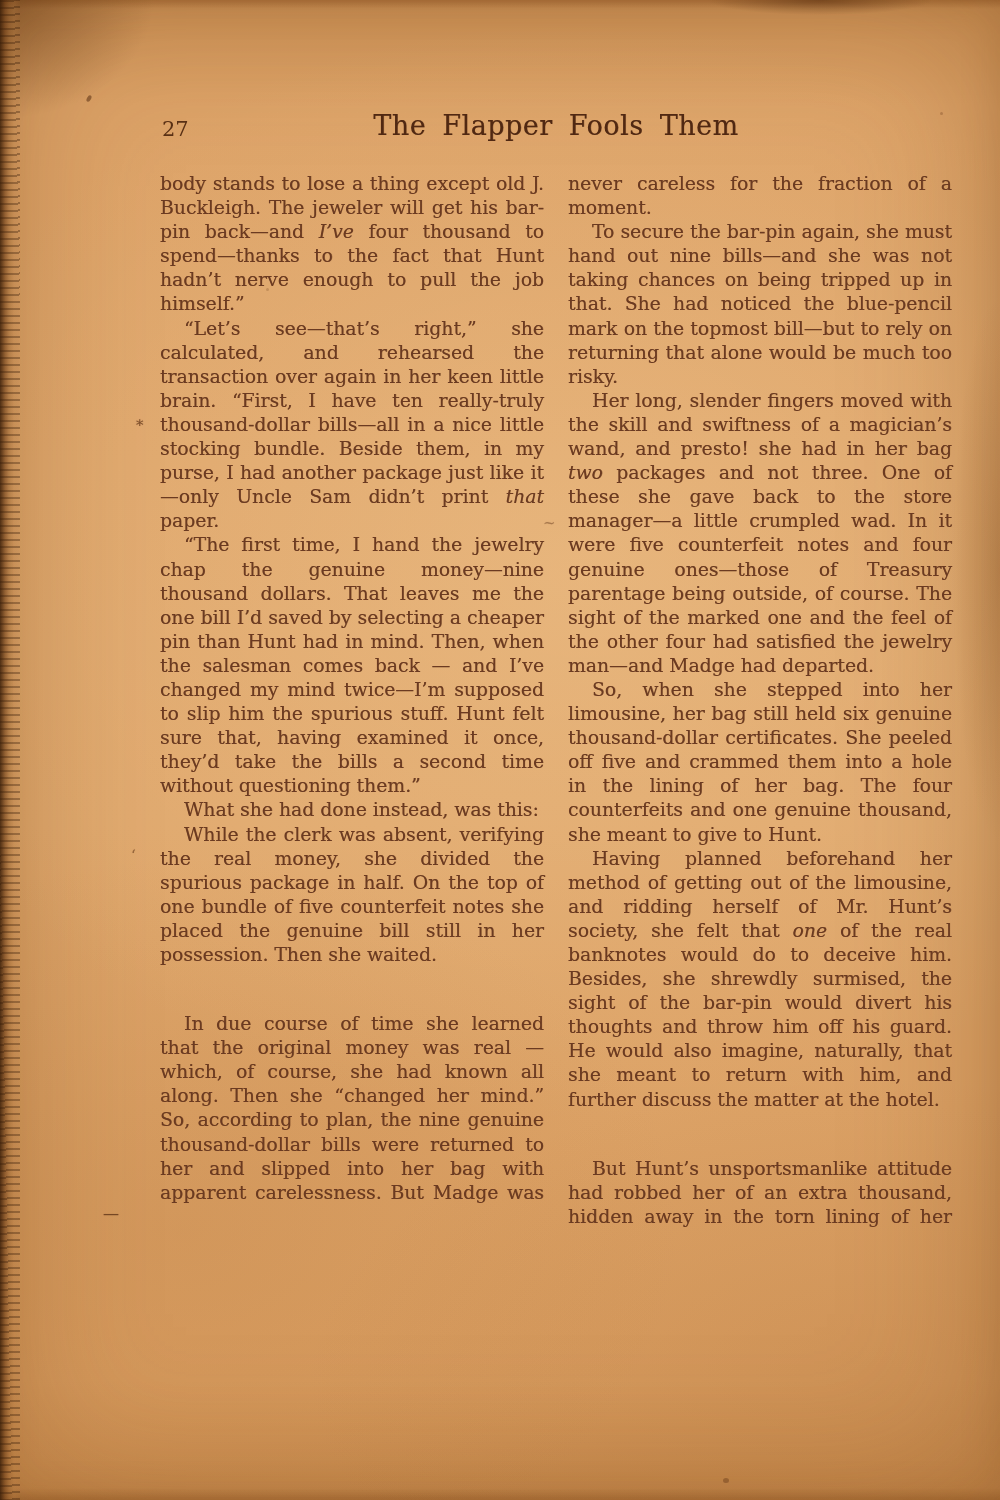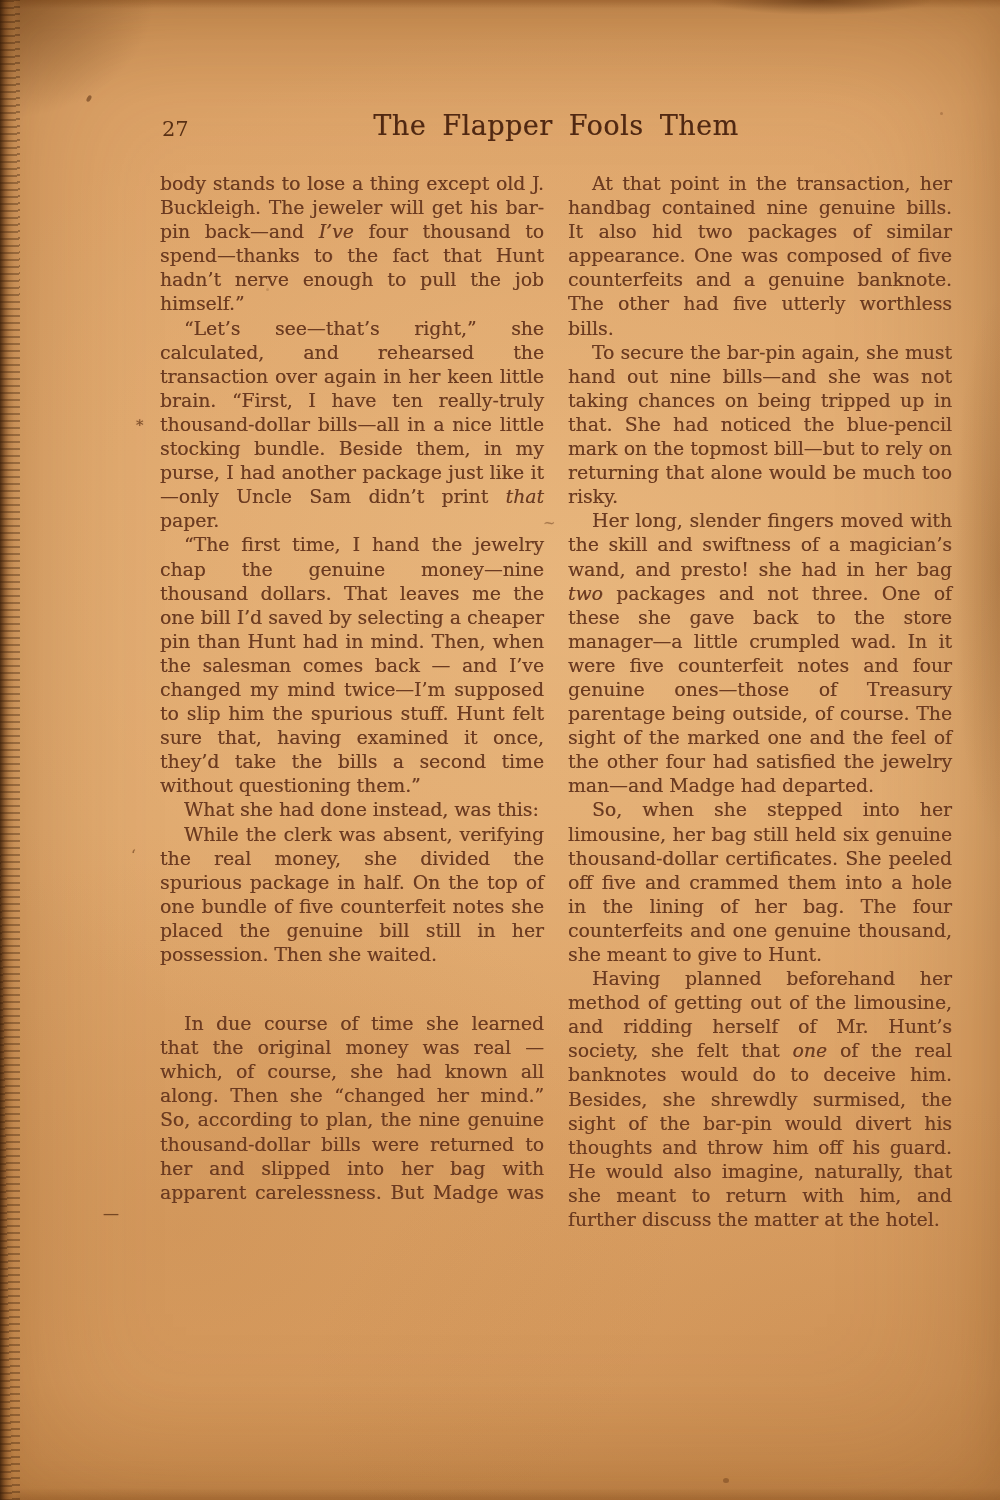--- a/index.html
+++ b/index.html
@@ -75,25 +75,26 @@
 <main class="text-columns">
   <div class="column">
       <p class="para"><span>body stands to lose a thing except old J. Buckleigh.  The jeweler will get his bar-pin back—and </span><em>I’ve</em><span> four thousand to spend—thanks to the fact that Hunt hadn’t nerve enough to pull the job himself.”</span></p>
       <p class="para indent"><span>“Let’s see—that’s right,” she calculated, and rehearsed the transaction over again in her keen little brain. “First, I have ten really-truly thousand-dollar bills—all in a nice little stocking bundle.  Beside them, in my purse, I had another package just like it—only Uncle Sam didn’t print </span><em>that</em><span> paper.</span></p>
       <p class="para indent"><span>“The first time, I hand the jewelry chap the genuine money—nine thousand dollars.  That leaves me the one bill I’d saved by selecting a cheaper pin than Hunt had in mind.  Then, when the salesman comes back — and I’ve changed my mind twice—I’m supposed to slip him the spurious stuff.  Hunt felt sure that, having examined it once, they’d take the bills a second time without questioning them.”</span></p>
       <p class="para indent"><span>What she had done instead, was this:</span></p>
       <p class="para indent"><span>While the clerk was absent, verifying the real money, she divided the spurious package in half.  On the top of one bundle of five counterfeit notes she placed the genuine bill still in her possession.  Then she waited.</span></p>
       <p class="para indent cont"><span>In due course of time she learned that the original money was real — which, of course, she had known all along.  Then she “changed her mind.” So, according to plan, the nine genuine thousand-dollar bills were returned to her and slipped into her bag with apparent carelessness.  But Madge was</span></p>
     </div>
   <div class="column">
-      <p class="para indent"><span>At that point in the transaction, her handbag contained nine genuine bills. It also hid two packages of similar appearance.  One was composed of five counterfeits and a genuine banknote. The other had five utterly worthless bills.</span></p>
+      <p class="para"><span>never careless for the fraction of a moment.</span></p>
       <p class="para indent"><span>To secure the bar-pin again, she must hand out nine bills—and she was not taking chances on being tripped up in that.  She had noticed the blue-pencil mark on the topmost bill—but to rely on returning that alone would be much too risky.</span></p>
       <p class="para indent"><span>Her long, slender fingers moved with the skill and swiftness of a magician’s wand, and presto! she had in her bag </span><em>two</em><span> packages and not three.  One of these she gave back to the store manager—a little crumpled wad.  In it were five counterfeit notes and four genuine ones—those of Treasury parentage being outside, of course.  The sight of the marked one and the feel of the other four had satisfied the jewelry man—and Madge had departed.</span></p>
       <p class="para indent"><span>So, when she stepped into her limousine, her bag still held six genuine thousand-dollar certificates.  She peeled off five and crammed them into a hole in the lining of her bag.  The four counterfeits and one genuine thousand, she meant to give to Hunt.</span></p>
       <p class="para indent"><span>Having planned beforehand her method of getting out of the limousine, and ridding herself of Mr. Hunt’s society, she felt that </span><em>one</em><span> of the real banknotes would do to deceive him.  Besides, she shrewdly surmised, the sight of the bar-pin would divert his thoughts and throw him off his guard.  He would also imagine, naturally, that she meant to return with him, and further discuss the matter at the hotel.</span></p>
+      <p class="para indent cont"><span>But Hunt’s unsportsmanlike attitude had robbed her of an extra thousand, hidden away in the torn lining of her</span></p>
     </div>
 </main>
 
 <div>
     <span class="margin-mark" style="left: 136px; top: 414px; font-size: 15px; opacity: 0.75;">⁎</span>
     <span class="margin-mark" style="left: 131px; top: 848px; font-size: 15px; opacity: 0.55;">ʻ</span>
     <span class="margin-mark" style="left: 103px; top: 1206px; font-size: 16px; opacity: 0.8;">—</span>
     <span class="margin-mark" style="left: 543px; top: 516px; font-size: 15px; opacity: 0.45;">~</span>
   </div>
 

